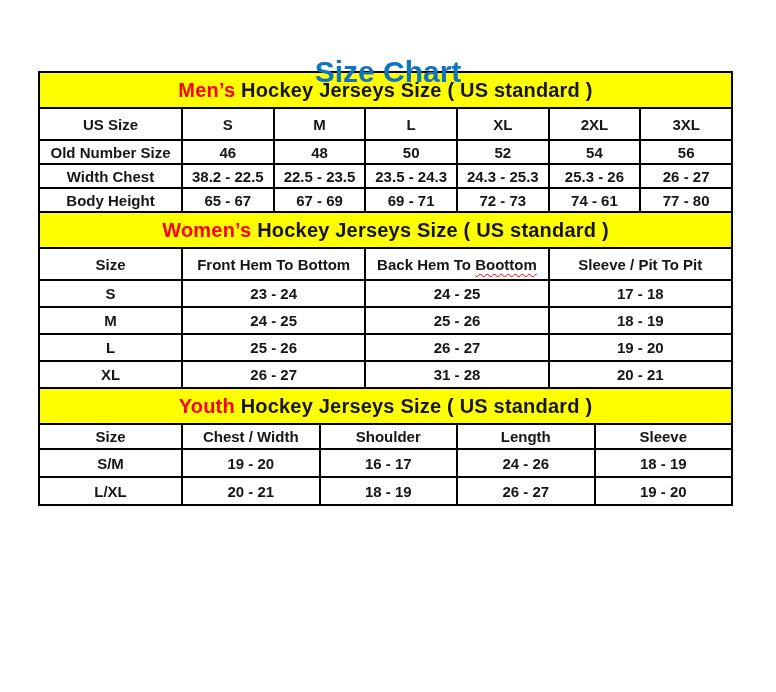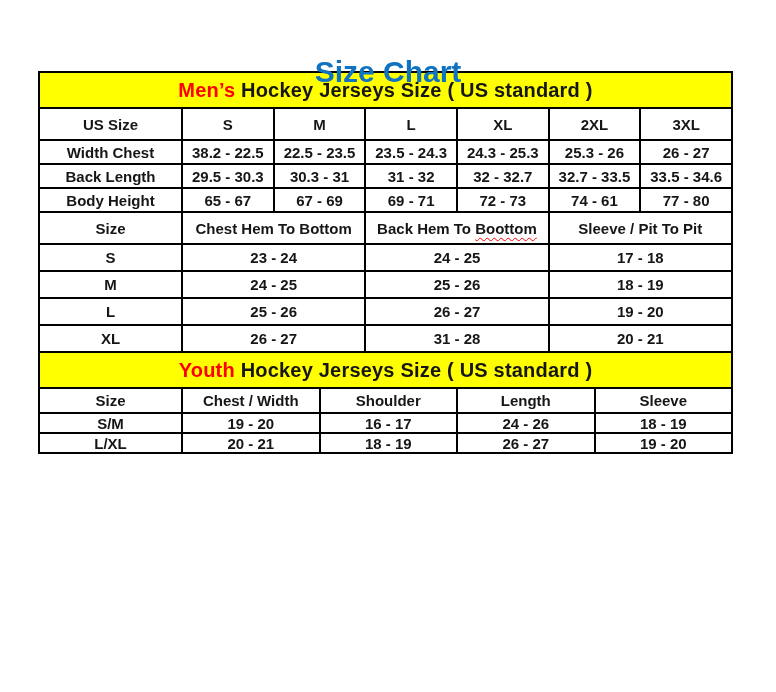--- a/index.html
+++ b/index.html
@@ -29,21 +29,21 @@
   }
   .band{
     background:var(--yellow);height:36px;
     font-size:20px;font-weight:700;letter-spacing:0.2px;
   }
   .band .red{color:var(--red);}
   .header-row th{height:32px;font-size:15px;font-weight:700;}
   .data-row td{height:24px;font-size:15px;font-weight:700;}
   .t-womens .data-row td{height:27px;}
   .t-youth .header-row th{height:25px;}
-  .t-youth .data-row td{height:20px;border-radius:12px;}
+  .t-youth .data-row td{height:28px;border-radius:12px;}
   .squiggle{
     text-decoration-line:underline;
     text-decoration-style:wavy;
     text-decoration-color:var(--red);
     text-decoration-thickness:1px;
     text-underline-offset:3px;
   }
 </style>
 </head>
 <body>
@@ -65,58 +65,61 @@
       <tr class="header-row">
             <th>US Size</th>
             <th>S</th>
             <th>M</th>
             <th>L</th>
             <th>XL</th>
             <th>2XL</th>
             <th>3XL</th>
           </tr>
           <tr class="data-row">
+            <td class="row-label">Old Number Size</td>
+            <td>46</td>
+            <td>48</td>
+            <td>50</td>
+            <td>52</td>
+            <td>54</td>
+            <td>56</td>
+          </tr>
+          <tr class="data-row">
             <td class="row-label">Width Chest</td>
             <td>38.2 - 22.5</td>
             <td>22.5 - 23.5</td>
             <td>23.5 - 24.3</td>
             <td>24.3 - 25.3</td>
             <td>25.3 - 26</td>
             <td>26 - 27</td>
-          </tr>
-          <tr class="data-row">
-            <td class="row-label">Back Length</td>
-            <td>29.5 - 30.3</td>
-            <td>30.3 - 31</td>
-            <td>31 - 32</td>
-            <td>32 - 32.7</td>
-            <td>32.7 - 33.5</td>
-            <td>33.5 - 34.6</td>
           </tr>
           <tr class="data-row">
             <td class="row-label">Body Height</td>
             <td>65 - 67</td>
             <td>67 - 69</td>
             <td>69 - 71</td>
             <td>72 - 73</td>
             <td>74 - 61</td>
             <td>77 - 80</td>
           </tr>
         </tbody>
     </table>
 
     <table class="t-womens">
       <colgroup>
         <col style="width:143px">
           <col span="3">
       </colgroup>
       <tbody>
+        <tr>
+          <td class="band" colspan="4"><span class="red">Women’s</span><span> Hockey Jerseys Size ( US standard )</span></td>
+        </tr>
       <tr class="header-row">
             <th>Size</th>
-            <th>Chest Hem To Bottom</th>
+            <th>Front Hem To Bottom</th>
             <th>Back Hem To <span class="squiggle">Boottom</span></th>
             <th>Sleeve / Pit To Pit</th>
           </tr>
           <tr class="data-row">
             <td class="row-label">S</td>
             <td>23 - 24</td>
             <td>24 - 25</td>
             <td>17 - 18</td>
           </tr>
           <tr class="data-row">

